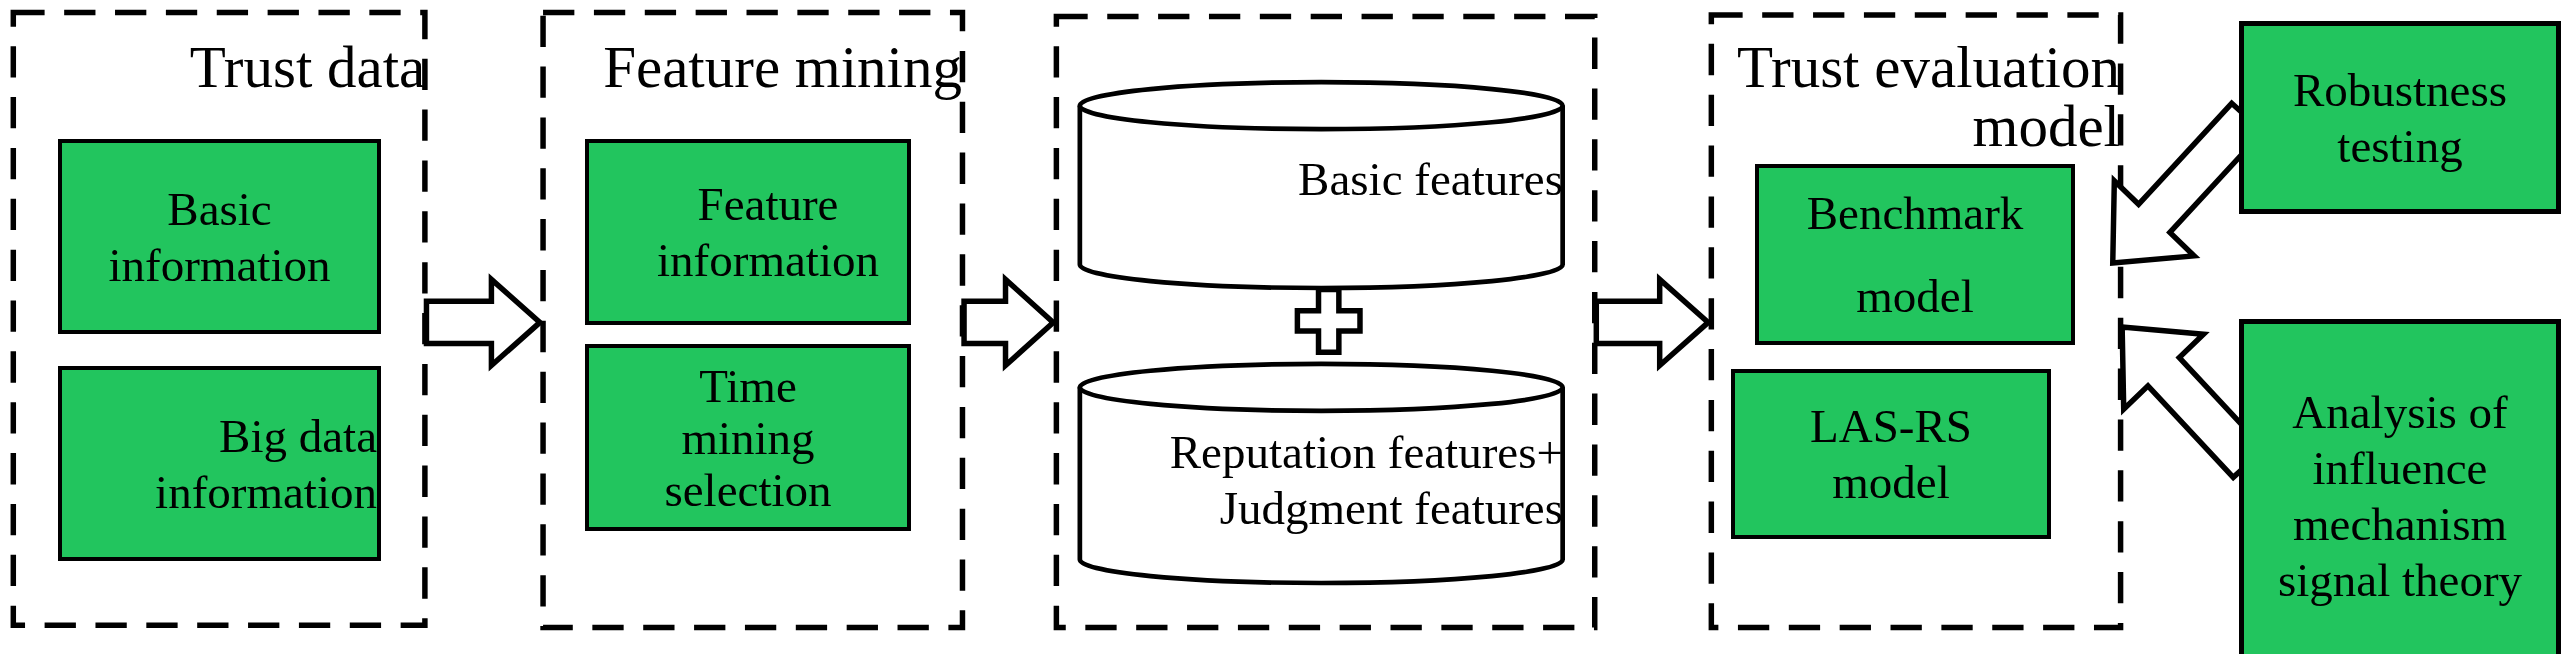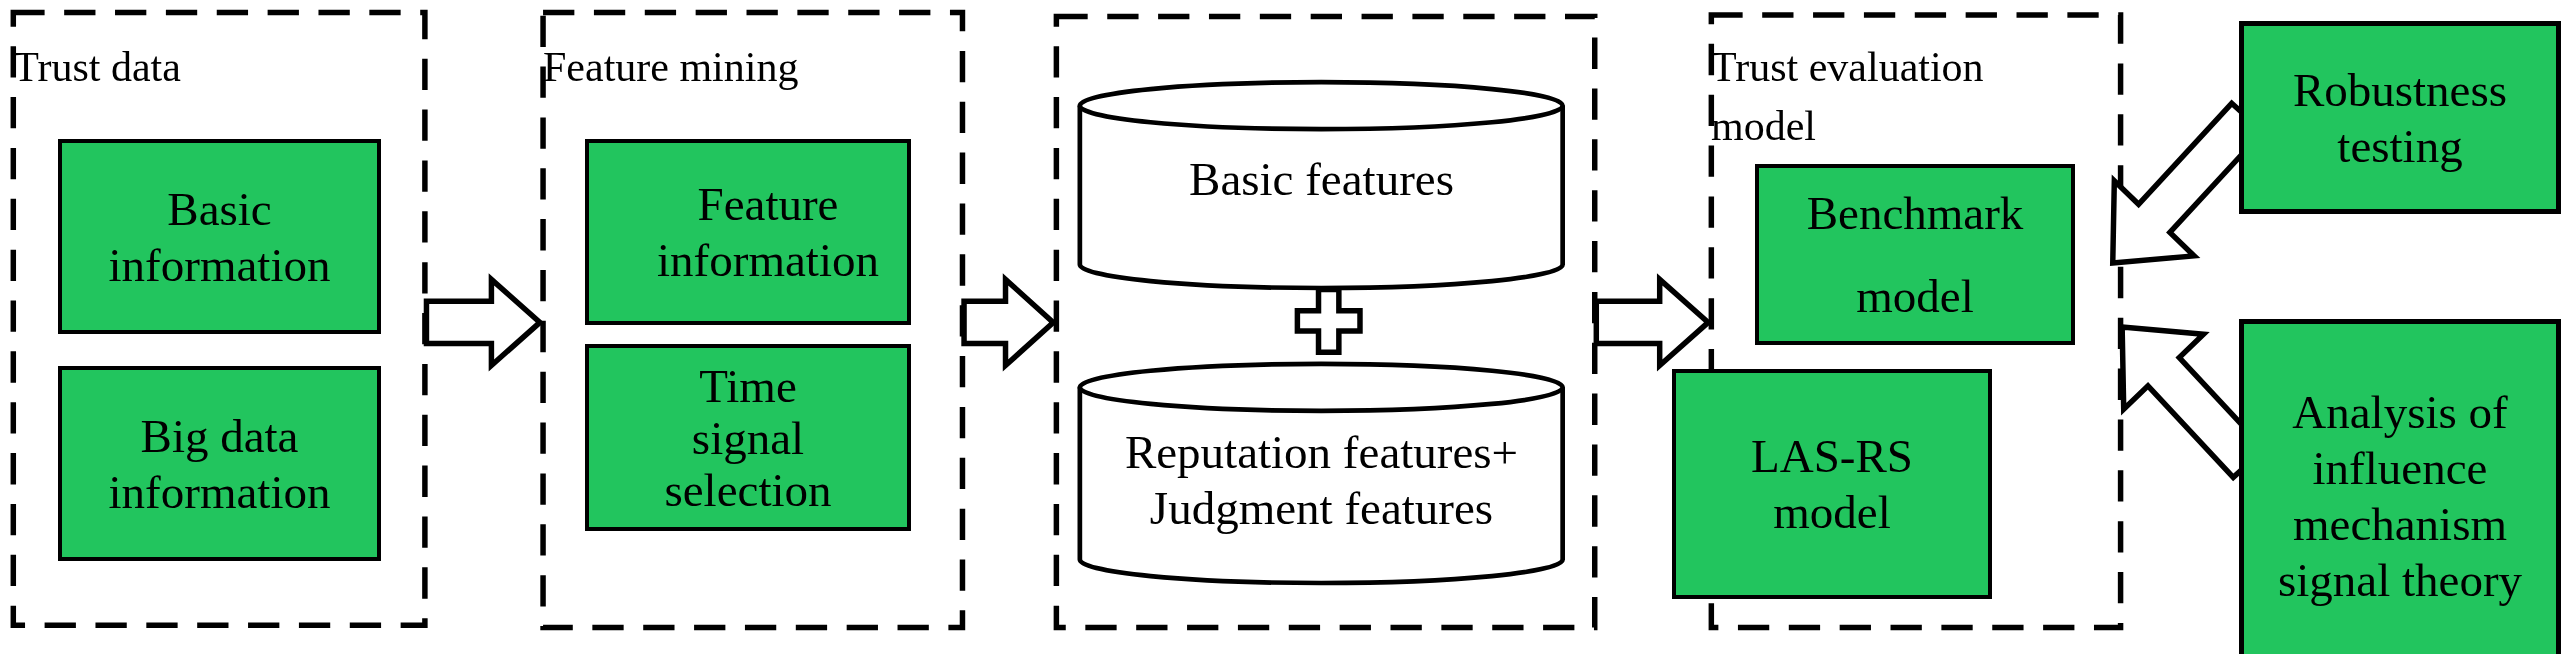--- a/index.html
+++ b/index.html
@@ -24,29 +24,29 @@
     justify-content: center;
   }
   .label {
     font-size: 47px;
     line-height: 56px;
     text-align: center;
     white-space: nowrap;
   }
   .title {
     position: absolute;
-    text-align: left;
-    font-size: 42px;
+    text-align: right;
+    font-size: 59px;
     line-height: 56px;
   }
   .cyl-label {
     position: absolute;
     display: flex;
     flex-direction: column;
-    align-items: center;
+    align-items: flex-end;
     justify-content: center;
   }
 </style>
 </head>
 <body>
 
 <div id="diagram">
 
   <svg id="shapes" viewBox="0 0 3292 837" xmlns="http://www.w3.org/2000/svg">
 
@@ -76,53 +76,53 @@
       <path d="M 1380 495 L 1380 715 A 308.5 30 0 0 0 1997 715 L 1997 495" fill="#ffffff" stroke="#000" stroke-width="6"></path>
       <ellipse cx="1688.5" cy="495" rx="308.5" ry="30" fill="#ffffff" stroke="#000" stroke-width="6"></ellipse>
     </g>
   </svg>
 
   <div class="title" style="left:13.3px; top:39px; width:412px;">Trust data</div>
   <div class="box" style="left:58px; top:139px; width:323px; height:195px;">
     <div class="label">Basic</div>
     <div class="label">information</div>
   </div>
-  <div class="box" style="left:58px; top:366px; width:323px; height:195px;">
+  <div class="box" style="left:58px; top:366px; width:323px; height:195px;align-items:flex-end;">
     <div class="label">Big data</div>
     <div class="label">information</div>
   </div>
 
   <div class="title" style="left:543px; top:39px; width:419px;">Feature mining</div>
   <div class="box" style="left:585px; top:139px; width:326px; height:186px;padding-left:40px;">
     <div class="label">Feature</div>
     <div class="label">information</div>
   </div>
   <div class="box" style="left:585px; top:344px; width:326px; height:187px;">
     <div class="label" style="line-height:52px;">Time</div>
-    <div class="label" style="line-height:52px;">signal</div>
+    <div class="label" style="line-height:52px;">mining</div>
     <div class="label" style="line-height:52px;">selection</div>
   </div>
 
   <div class="cyl-label" style="left:1080px; top:151px; width:483px; height:55px;">
     <div class="label">Basic features</div>
   </div>
   <div class="cyl-label" style="left:1080px; top:425px; width:483px; height:110px;">
     <div class="label">Reputation features+</div>
     <div class="label">Judgment features</div>
   </div>
 
   <div class="title" style="left:1711px; top:38px; width:409px; line-height:59px;">
     <div>Trust evaluation</div>
     <div>model</div>
   </div>
   <div class="box" style="left:1755px; top:164px; width:320px; height:181px;gap:27px;">
     <div class="label">Benchmark</div>
     <div class="label">model</div>
   </div>
-  <div class="box" style="left:1672px; top:369px; width:320px; height:230px;">
+  <div class="box" style="left:1731px; top:369px; width:320px; height:170px;">
     <div class="label">LAS-RS</div>
     <div class="label">model</div>
   </div>
 
   <div class="box" style="left:2239px; top:21px; width:322px; height:193px; border-width:5.5px;">
     <div class="label">Robustness</div>
     <div class="label">testing</div>
   </div>
   <div class="box" style="left:2239px; top:282px; width:322px; height:354px; border-width:5.5px;margin-top:37px;">
     <div class="label" style="line-height:56px;">Analysis of</div>

